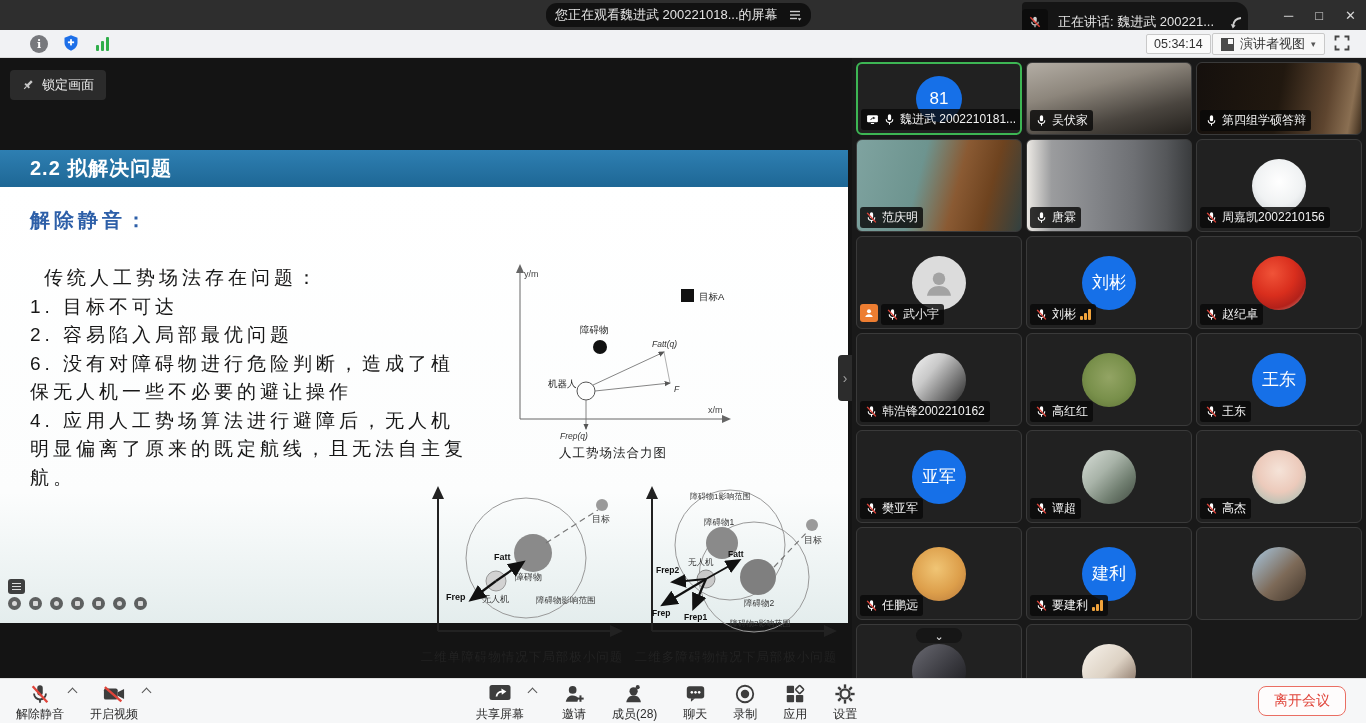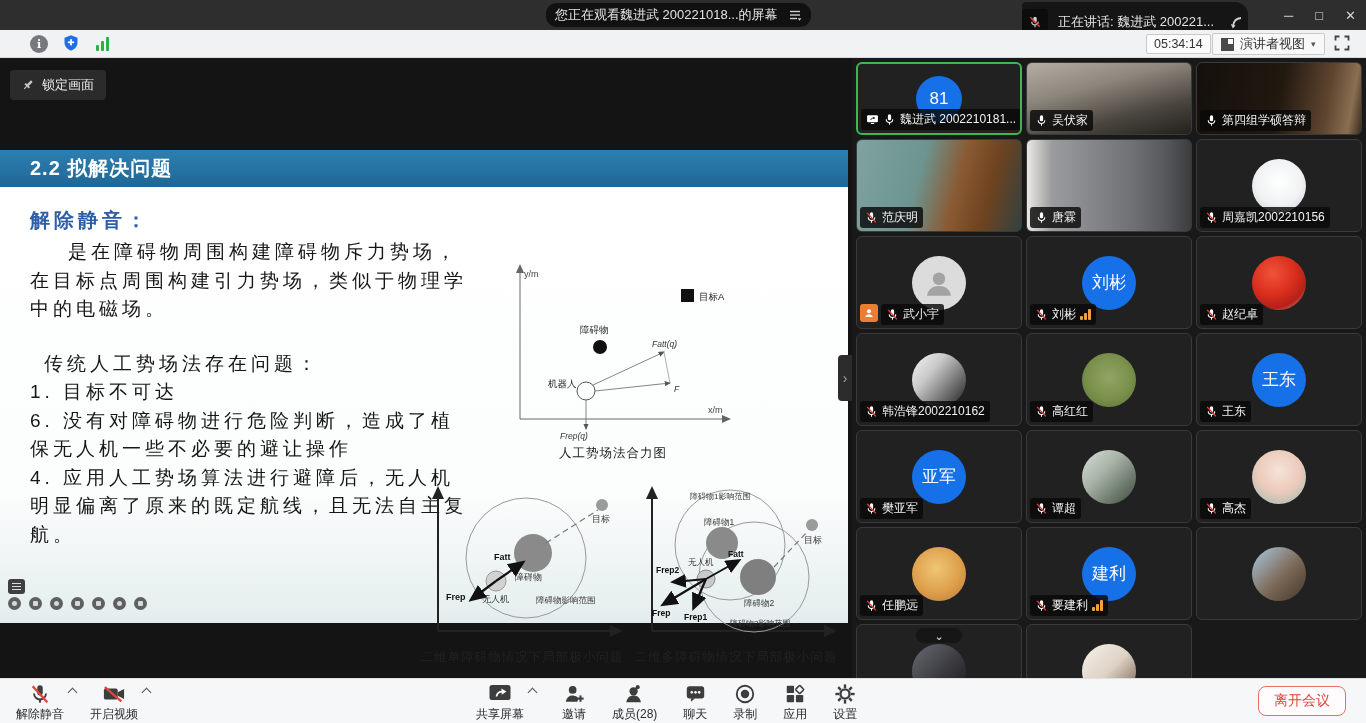--- a/index.html
+++ b/index.html
@@ -189,24 +189,24 @@
       <span>锁定画面</span>
     </div>
 
     <div class="banner">
       <div class="t">2.2 拟解决问题</div>
     </div>
 
     <div class="slide">
       <div class="textcol">
         <div class="hd">解除静音：</div>
-        <p class="indent">是在障碍物周围构建障碍物斥力势场，在目标点周围构建引力势场，类似于物理学中的电磁场。</p>
         <div class="gap"></div>
         <p style="margin-left:14px;">传统人工势场法存在问题：</p>
         <p>1. 目标不可达</p>
+        <p>2. 容易陷入局部最优问题</p>
         <p>6. 没有对障碍物进行危险判断，造成了植保无人机一些不必要的避让操作</p>
         <p>4. 应用人工势场算法进行避障后，无人机明显偏离了原来的既定航线，且无法自主复航。</p>
       </div>
 
       <svg class="figsvg" style="left:488px;top:72px;" width="250" height="185" viewBox="0 0 250 185">
         <defs>
           <marker id="ah1" markerWidth="8" markerHeight="8" refX="6" refY="3" orient="auto">
             <path d="M0 0L7 3L0 6z" fill="#555"></path>
           </marker>
         </defs>

